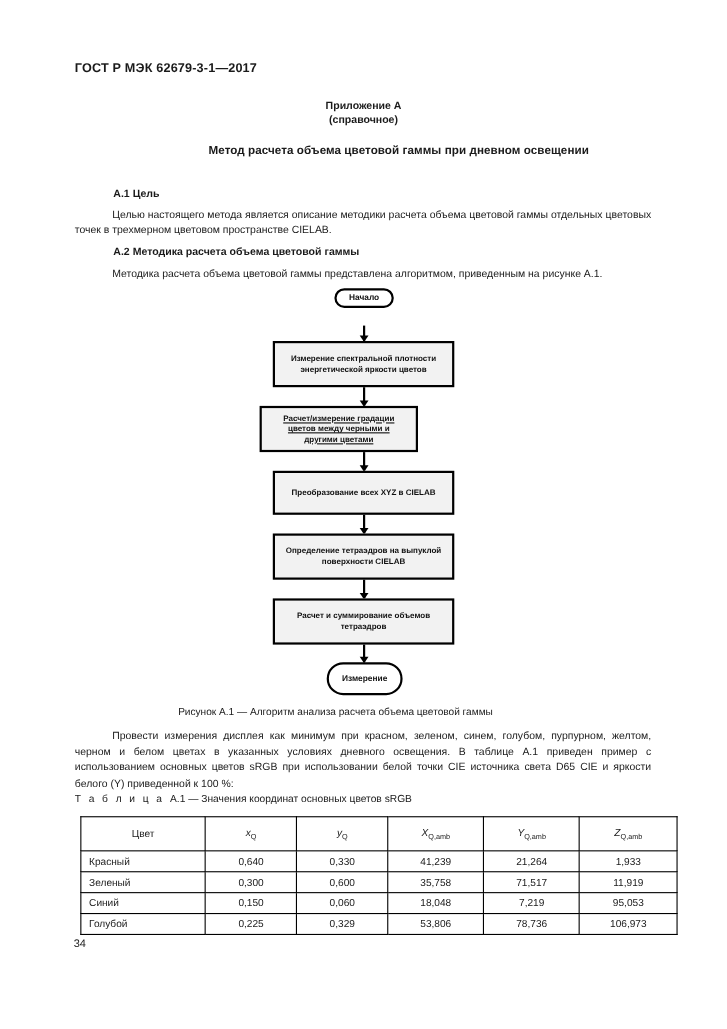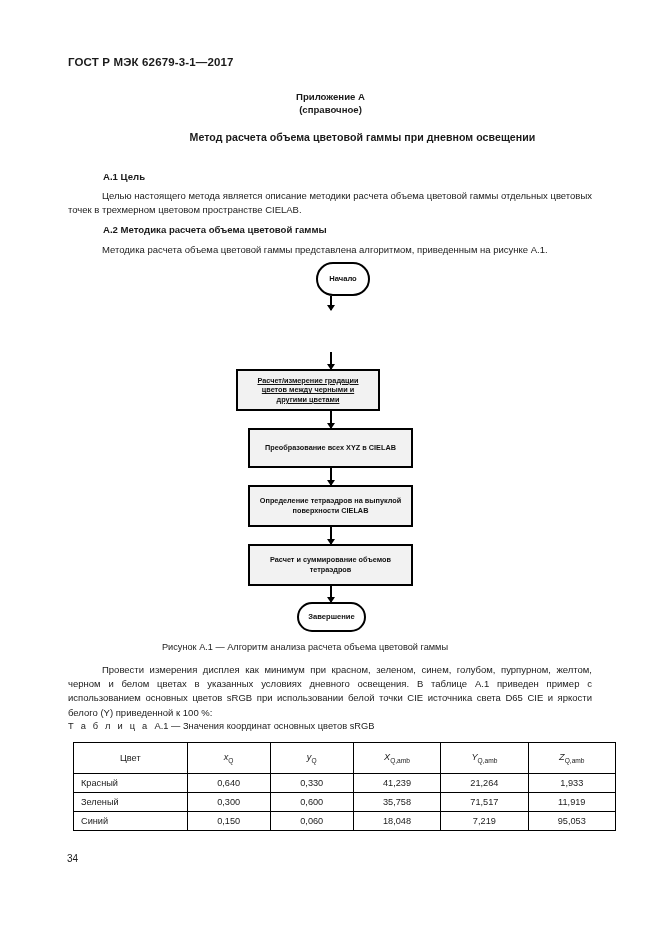--- a/index.html
+++ b/index.html
@@ -195,44 +195,45 @@
   <div class="method-title">Метод расчета объема цветовой гаммы при дневном освещении</div>
 
   <div class="sec-head" id="p-a1-head">А.1 Цель</div>
   <div class="para" id="p-a1-body"><span class="ind"></span><span>Целью настоящего метода является описание методики расчета объема цветовой гаммы отдельных цветовых точек в трехмерном цветовом пространстве CIELAB.</span></div>
 
   <div class="sec-head" id="p-a2-head">А.2 Методика расчета объема цветовой гаммы</div>
   <div class="para" id="p-a2-body"><span class="ind"></span><span>Методика расчета объема цветовой гаммы представлена алгоритмом, приведенным на рисунке А.1.</span></div>
 
   <div id="flow">
 
-    <div class="fc-node fc-term" style="left:316px; top:4px; width:54px; height:34px;">Начало</div>
+    <div class="fc-node fc-term" style="left:304px; top:4px; width:54px; height:18px;">Начало</div>
 
     <div class="fc-arrow" style="top:38px; height:14px;"></div>
 
+    <div class="fc-node" style="left:248px; top:52px; width:165px; height:42px;">Измерение спектральной плотности энергетической яркости цветов</div>
 
     <div class="fc-arrow" style="top:94px; height:17px;"></div>
 
     <div class="fc-node" style="left:236px; top:111px; width:144px; height:42px;text-decoration:underline;">Расчет/измерение градации цветов между черными и другими цветами</div>
 
     <div class="fc-arrow" style="top:153px; height:17px;"></div>
 
     <div class="fc-node" style="left:248px; top:170px; width:165px; height:40px;">Преобразование всех XYZ в CIELAB</div>
 
     <div class="fc-arrow" style="top:210px; height:17px;"></div>
 
     <div class="fc-node" style="left:248px; top:227px; width:165px; height:42px;">Определение тетраэдров на выпуклой поверхности CIELAB</div>
 
     <div class="fc-arrow" style="top:269px; height:17px;"></div>
 
     <div class="fc-node" style="left:248px; top:286px; width:165px; height:42px;">Расчет и суммирование объемов тетраэдров</div>
 
     <div class="fc-arrow" style="top:328px; height:16px;"></div>
 
-    <div class="fc-node fc-term" style="left:297px; top:344px; width:69px; height:30px;">Завершение</div>
+    <div class="fc-node fc-term" style="left:297px; top:344px; width:69px; height:30px;">Измерение</div>
   </div>
 
   <div class="fig-caption">Рисунок А.1 — Алгоритм анализа расчета объема цветовой гаммы</div>
 
   <div class="para" id="p-measure"><span class="ind"></span><span>Провести измерения дисплея как минимум при красном, зеленом, синем, голубом, пурпурном, желтом, черном и белом цветах в указанных условиях дневного освещения. В таблице А.1 приведен пример с использованием основных цветов sRGB при использовании белой точки CIE источника света D65 CIE и яркости белого (Y) приведенной к 100 %:</span></div>
 
   <div class="table-caption"><span class="sp">Т а б л и ц а</span>&nbsp; <span>А.1 — Значения координат основных цветов sRGB</span></div>
 
   <table id="coord-table">
     <colgroup>
@@ -271,18 +272,26 @@
         <td>11,919</td>
       </tr>
       <tr>
         <td class="colorname">Синий</td>
         <td>0,150</td>
         <td>0,060</td>
         <td>18,048</td>
         <td>7,219</td>
         <td>95,053</td>
       </tr>
+      <tr>
+        <td class="colorname">Голубой</td>
+        <td>0,225</td>
+        <td>0,329</td>
+        <td>53,806</td>
+        <td>78,736</td>
+        <td>106,973</td>
+      </tr>
     </tbody>
   </table>
 
   <div class="page-num">34</div>
 
 </div>
 
 </body></html>

